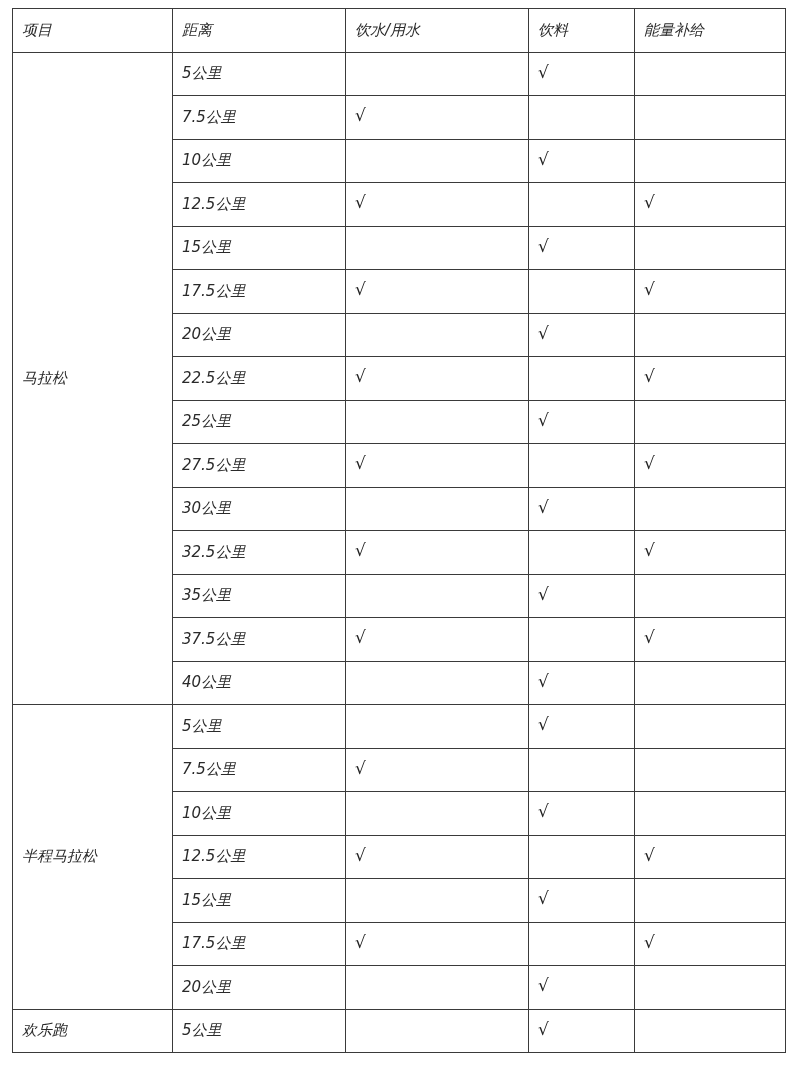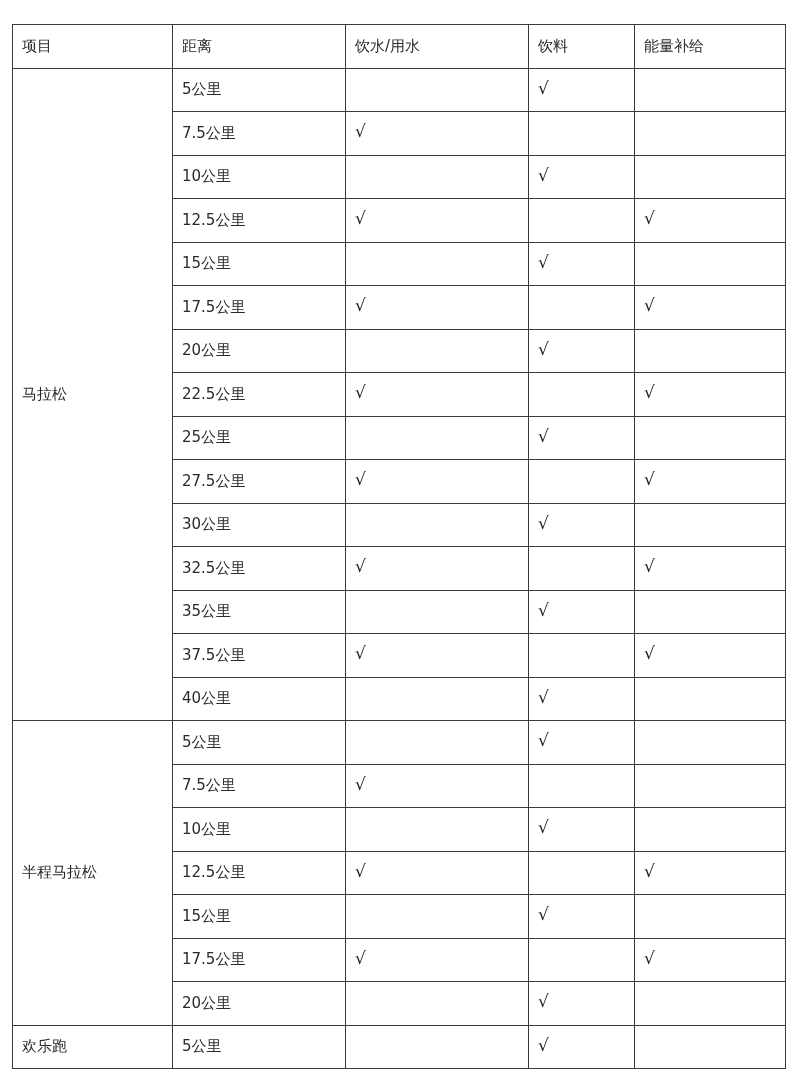--- a/index.html
+++ b/index.html
@@ -1,20 +1,20 @@
 <!DOCTYPE html>
 <html><head>
 <meta charset="utf-8">
 <style>
   html, body { margin: 0; padding: 0; background: #ffffff; }
   body { width: 800px; height: 1075px; position: relative; overflow: hidden;
          font-family: "DejaVu Sans", "Liberation Sans", sans-serif; color: #222; }
   table.schedule {
-    position: absolute; left: 12px; top: 24px;
-    width: 773px; border-collapse: collapse; table-layout: fixed;
+    position: absolute; left: 12px; top: 8px;
+    width: 773px; border-collapse: collapse; table-layout: fixed; font-style: italic;
   }
   table.schedule col.c1 { width: 160px; }
   table.schedule col.c2 { width: 173px; }
   table.schedule col.c3 { width: 183px; }
   table.schedule col.c4 { width: 106px; }
   table.schedule col.c5 { width: 151px; }
   table.schedule th, table.schedule td {
     border: 1px solid #3a3a3a;
     height: 42.5px; padding: 0 0 0 9px;
     font-size: 15px; font-weight: normal; text-align: left; vertical-align: middle;

